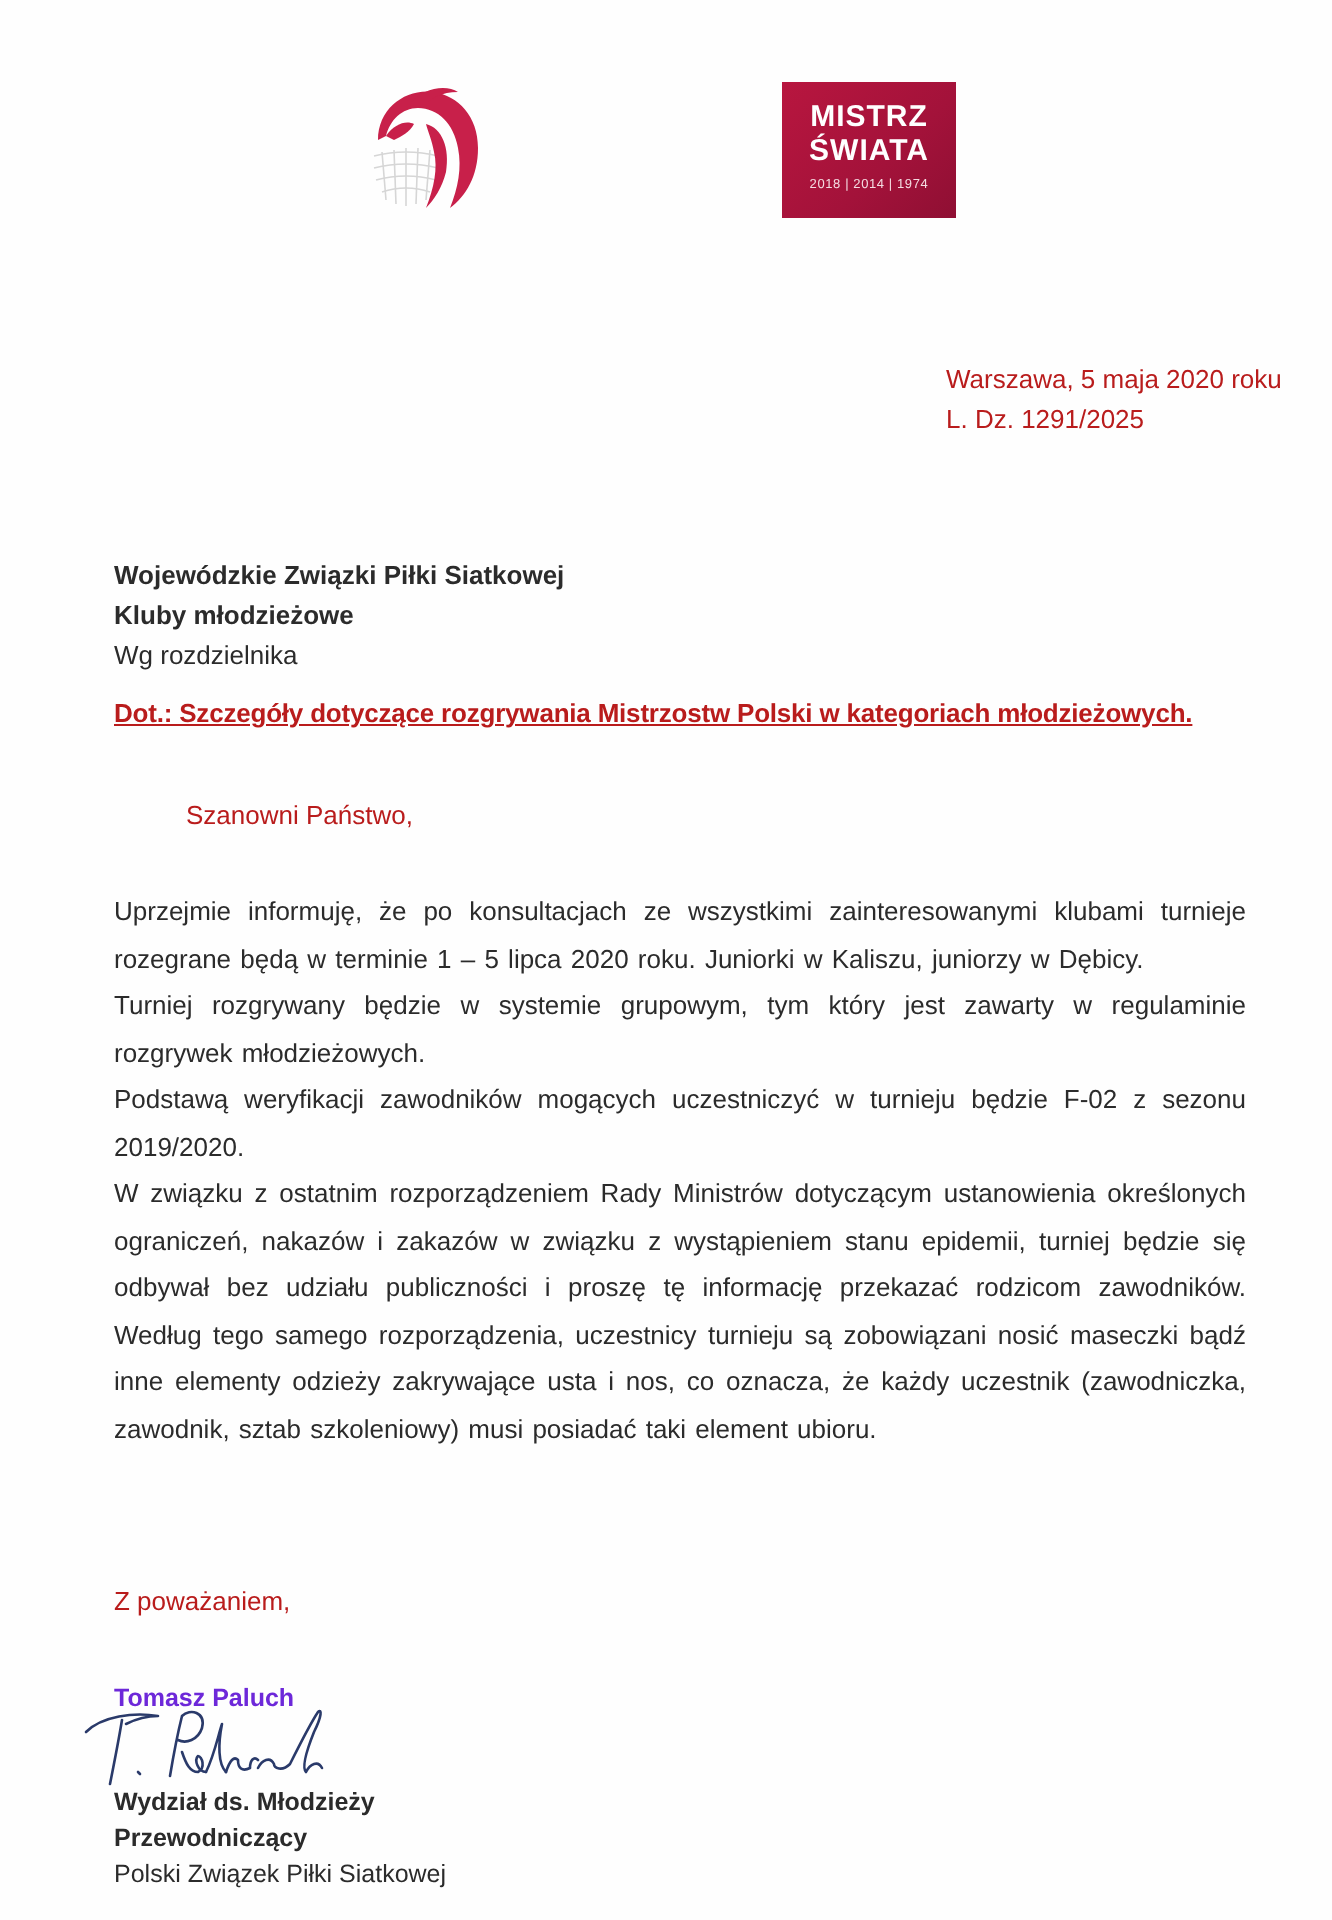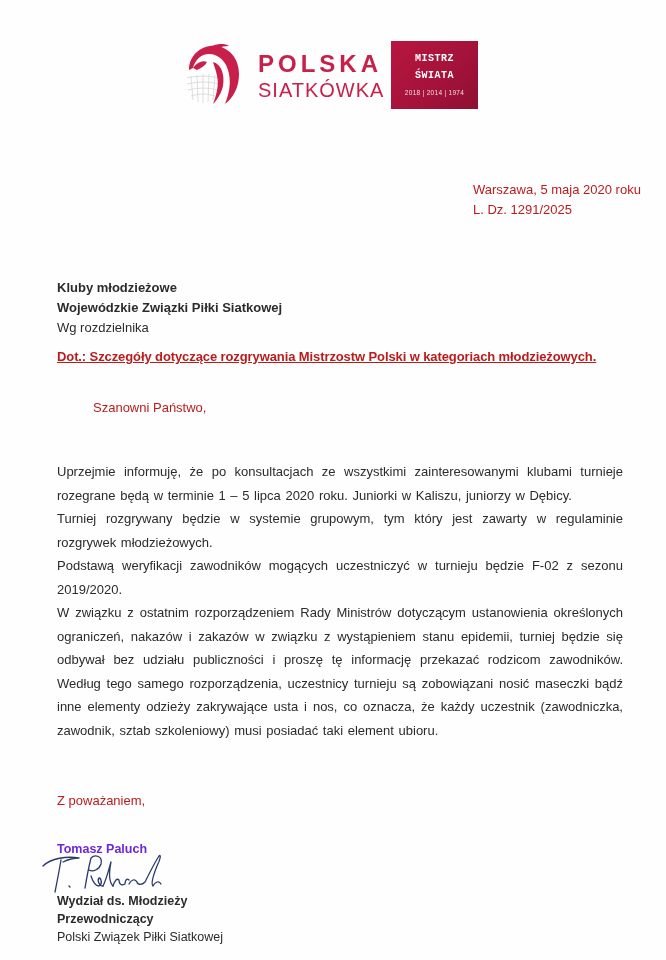--- a/index.html
+++ b/index.html
@@ -14,38 +14,38 @@
     
     .logo-mark { position: absolute; left: 183px; top: 40px; width: 62px; height: 68px; }
     .logo-text { position: absolute; left: 258px; top: 52px; color: #c8204a; line-height: 1; }
     .logo-text .l1 { font-size: 24px; font-weight: bold; letter-spacing: 4px; display: block; }
     .logo-text .l2 { font-size: 20px; letter-spacing: 1px; display: block; margin-top: 4px; }
     .champion-box {
       position: absolute; left: 391px; top: 41px; width: 87px; height: 68px;
       background: linear-gradient(135deg, #b8163f 0%, #a3123a 60%, #8f0f33 100%);
       color: #fff; text-align: center; padding-top: 9px;
     }
-    .champion-box .c1, .champion-box .c2 { display: block; font-size: 10px; font-weight: bold; line-height: 17px; letter-spacing: 0.5px; font-family: Liberation Mono, monospace; }
+    .champion-box .c1, .champion-box .c2 { display: block; font-size: 15px; font-weight: bold; line-height: 17px; letter-spacing: 0.5px; }
     .champion-box .c3 { display: block; font-size: 6.5px; margin-top: 5px; color: #f4dbe1; letter-spacing: 0.3px; }
 
     
     .txt { position: absolute; font-size: 13px; line-height: 20px; color: #b91c1c; white-space: nowrap; }
     .b { font-weight: bold; }
 
     .place-date { left: 473px; top: 180px; }
     .ref-no { left: 473px; top: 200px; }
 
     .recipients { position: absolute; left: 57px; top: 278px; }
     .recipients div { font-size: 13px; line-height: 20px; color: #2b2b2b; white-space: nowrap; }
 
     .subject { left: 57px; top: 347px; font-weight: bold; text-decoration: underline; font-size: 13px; letter-spacing: -0.1px; }
 
     .salutation { left: 57px; top: 398px; margin-left: 36px; }
 
-    .body-block { position: absolute; left: 57px; top: 460px; width: 566px; }
+    .body-block { position: absolute; left: 57px; top: 444px; width: 566px; }
     .body-block p {
       font-size: 13px; line-height: 23.5px; color: #2b2b2b; text-align: justify;
       text-align-last: left; word-spacing: 1px;
     }
 
     .closing { left: 57px; top: 791px; }
 
     .sign-block { position: absolute; left: 57px; top: 840px; }
     .sign-name { font-size: 12.5px; line-height: 18px; font-weight: bold; color: #6d28d9; }
     .signature { position: absolute; left: -20px; top: 6px; width: 135px; height: 52px; }
@@ -68,37 +68,33 @@
         <path d="M20 34 L20 63"></path>
       <path d="M26 34 L25 62"></path>
         <path d="M32 35 L30 60"></path>
     </g>
     <path d="M6 30 C6 14 20 4 34 6 C46 8 56 18 56 34 C56 48 50 58 42 64 C46 54 48 44 46 34 C44 22 36 14 26 14 C18 14 12 20 10 28 Z" fill="#c8204a"></path>
     <path d="M22 12 C28 4 40 2 46 6 C38 6 32 9 28 14 Z" fill="#c8204a"></path>
     <path d="M10 28 C14 22 20 20 24 22 C22 26 18 28 14 30 Z" fill="#c8204a"></path>
     <path d="M30 22 C38 24 42 34 40 46 C38 54 34 60 30 64 C34 54 36 44 34 36 C33 30 31 26 30 22 Z" fill="#c8204a"></path>
   </svg>
 
-  <div class="logo-text">
-    <span class="l1">POLSKA</span>
-    <span class="l2">SIATKÓWKA</span>
-  </div>
 
   <div class="champion-box">
     <span class="c1">MISTRZ</span>
     <span class="c2">ŚWIATA</span>
     <span class="c3">2018 | 2014 | 1974</span>
   </div>
 
   <div class="txt place-date">Warszawa, 5 maja 2020 roku</div>
   <div class="txt ref-no">L. Dz. 1291/2025</div>
 
   <div class="recipients">
+    <div class="b">Wojewódzkie Związki Piłki Siatkowej</div>
     <div class="b">Kluby młodzieżowe</div>
-    <div class="b">Wojewódzkie Związki Piłki Siatkowej</div>
     <div>Wg rozdzielnika</div>
   </div>
 
   <div class="txt subject">Dot.: Szczegóły dotyczące rozgrywania Mistrzostw Polski w kategoriach młodzieżowych.</div>
 
   <div class="txt salutation">Szanowni Państwo,</div>
 
   <div class="body-block">
     <p>Uprzejmie informuję, że po konsultacjach ze wszystkimi zainteresowanymi klubami turnieje rozegrane będą w terminie 1 – 5 lipca 2020 roku. Juniorki w Kaliszu, juniorzy w Dębicy.</p>
     <p>Turniej rozgrywany będzie w systemie grupowym, tym który jest zawarty w regulaminie rozgrywek młodzieżowych.</p>

